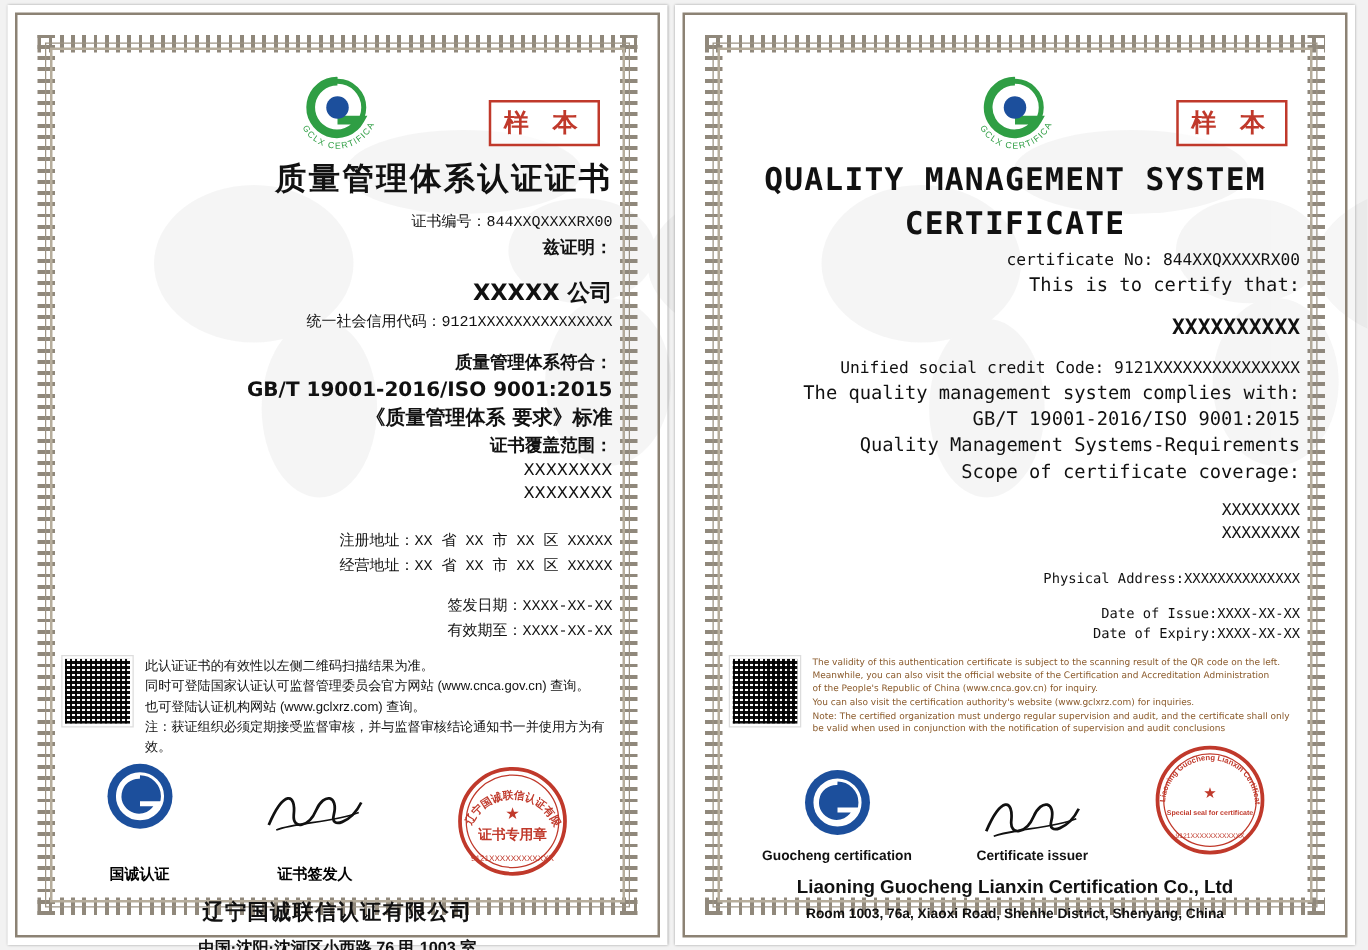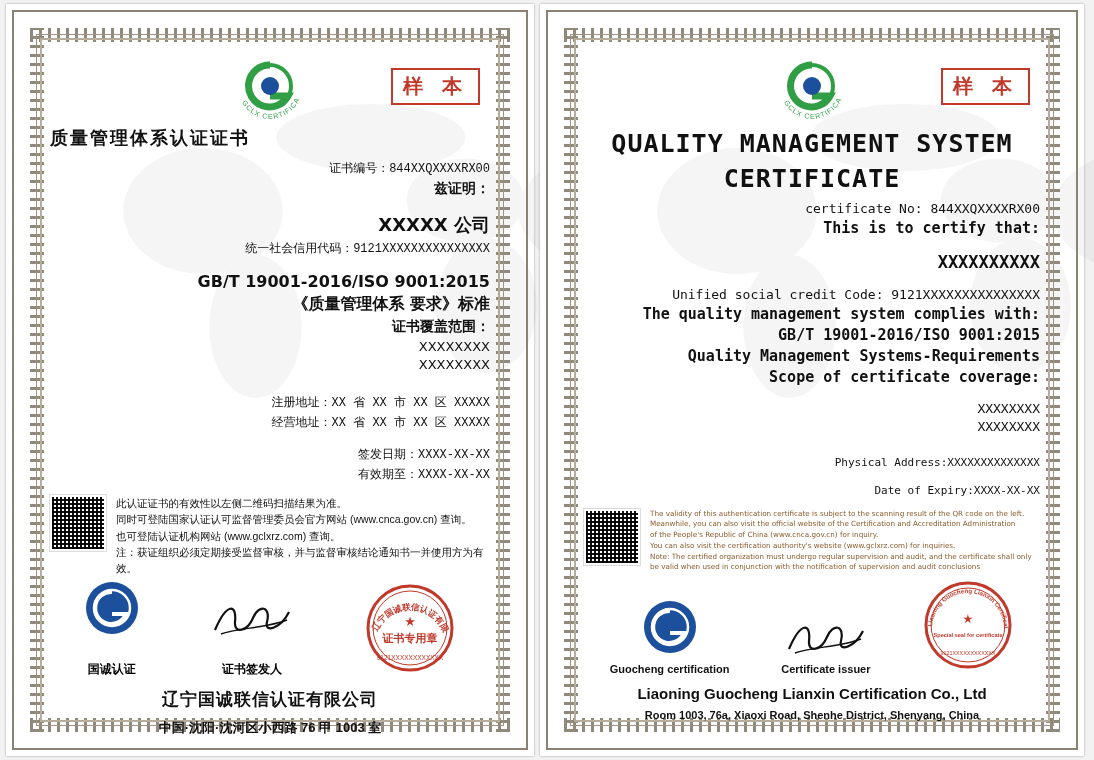--- a/index.html
+++ b/index.html
@@ -55,39 +55,39 @@
   
   .watermark{
     position:absolute;inset:60px 50px auto 50px;
     height:420px;
     opacity:.08;
     pointer-events:none;
   }
 
   .sample-stamp{
     position:absolute;
-    top:24px;right:10px;
+    top:36px;right:10px;
     border:2px solid #c0392b;
     color:#c0392b;
     font-family:"DejaVu Serif", serif;
     font-weight:bold;
     padding:3px 10px;
     letter-spacing:6px;
     font-size:20px;
     background:rgba(255,255,255,.6);
   }
   .logo-wrap{
     display:flex;justify-content:center;align-items:center;
     margin-top:14px;height:66px;
   }
   .title-cn{
-    text-align:left;
+    text-align:right;
     font-family:"DejaVu Serif", serif;
     font-weight:bold;
-    font-size:18px;
+    font-size:25px;
     letter-spacing:2px;
     color:#111;
     margin-top:2px;
   }
   .title-en{
     text-align:center;
     font-family:"DejaVu Sans Mono", monospace;
     font-weight:bold;
     font-size:25px;
     letter-spacing:1px;
@@ -112,21 +112,21 @@
   .gap-lg{height:16px;}
 
   .body-en{
     margin-top:6px;
     text-align:right;
     font-family:"DejaVu Sans Mono", monospace;
     color:#111;
   }
   .en-sm{font-size:11px;}
   .en-md{font-size:13px;}
-  .en-lg{font-size:15px;font-weight:bold;}
+  .en-lg{font-size:15px;font-weight:normal;}
   .en-xl{font-size:17px;font-weight:bold;}
 
   .notes{
     margin-top:12px;
     display:flex;
     gap:10px;
     align-items:flex-start;
   }
   .qr{
     width:52px;height:52px;flex:0 0 52px;
@@ -200,20 +200,21 @@
 
       <div class="title-cn">质量管理体系认证证书</div>
 
       <div class="body-cn">
         <div class="line sz12">证书编号：844XXQXXXXRX00</div>
         <div class="line sz14">兹证明：</div>
         <div class="gap"></div>
         <div class="line sz18 c" style="text-align:right;">XXXXX 公司</div>
         <div class="line sz12">统一社会信用代码：9121XXXXXXXXXXXXXXX</div>
         <div class="gap"></div>
+        <div class="line sz14">质量管理体系符合：</div>
         <div class="line sz16">GB/T 19001-2016/ISO 9001:2015</div>
         <div class="line sz16">《质量管理体系 要求》标准</div>
         <div class="line sz14">证书覆盖范围：</div>
         <div class="line sz13">XXXXXXXX</div>
         <div class="line sz13">XXXXXXXX</div>
         <div class="gap-lg"></div>
         <div class="line sz12">注册地址：XX 省 XX 市 XX 区 XXXXX</div>
         <div class="line sz12">经营地址：XX 省 XX 市 XX 区 XXXXX</div>
         <div class="gap"></div>
         <div class="line sz12">签发日期：XXXX-XX-XX</div>
@@ -315,20 +316,21 @@
         <div class="line en-lg">The quality management system complies with:</div>
         <div class="line en-lg">GB/T 19001-2016/ISO 9001:2015</div>
         <div class="line en-lg">Quality Management Systems-Requirements</div>
         <div class="line en-lg">Scope of certificate coverage:</div>
         <div class="gap"></div>
         <div class="line en-md">XXXXXXXX</div>
         <div class="line en-md">XXXXXXXX</div>
         <div class="gap-lg"></div>
         <div class="line en-sm">Physical Address:XXXXXXXXXXXXXX</div>
         <div class="gap"></div>
+        <div class="line en-sm">Date of Issue:XXXX-XX-XX</div>
         <div class="line en-sm">Date of Expiry:XXXX-XX-XX</div>
       </div>
 
       <div class="notes">
         <div class="qr"></div>
         <div class="note-lines-en">
           <div>The validity of this authentication certificate is subject to the scanning result of the QR code on the left.</div>
           <div>Meanwhile, you can also visit the official website of the Certification and Accreditation Administration</div>
           <div>of the People's Republic of China (www.cnca.gov.cn) for inquiry.</div>
           <div>You can also visit the certification authority's website (www.gclxrz.com) for inquiries.</div>

